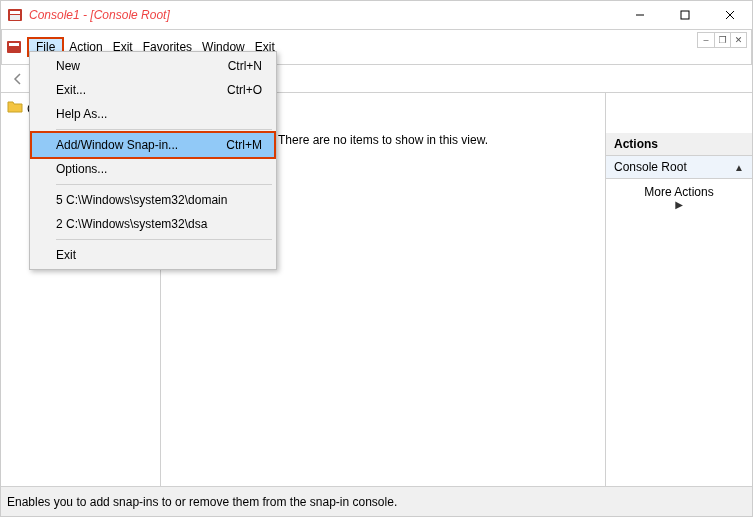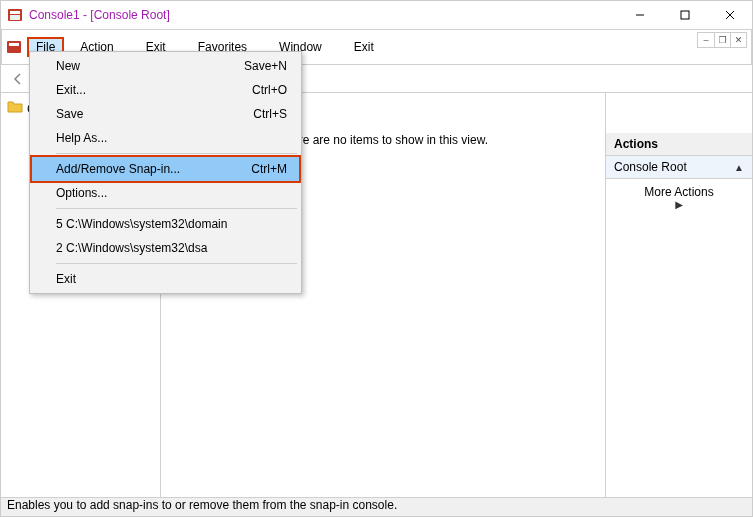--- a/index.html
+++ b/index.html
@@ -1,42 +1,42 @@
 <!DOCTYPE html>
 <html><head>
 <meta charset="utf-8">
 <style>
   * { box-sizing: border-box; margin: 0; padding: 0; font-family: "Segoe UI", Tahoma, sans-serif; font-size: 12px; }
   body { background: #fff; width: 753px; height: 517px; overflow: hidden; position: relative; border: 1px solid #ccc; }
   .titlebar { height: 28px; display: flex; align-items: center; justify-content: space-between; background: #fff; }
   .titlebar-left { display: flex; align-items: center; gap: 6px; padding-left: 6px; }
   .app-icon { width: 16px; height: 16px; display: inline-block; }
-  .title-text { color: #a21caf; }
+  .title-text { color: #ef4444; font-style: italic; }
   .win-controls { display: flex; }
   .win-btn { width: 45px; height: 28px; display: flex; align-items: center; justify-content: center; color: #000; }
   .menubar { height: 36px; border: 1px solid #d0d0d0; display: flex; align-items: center; padding-left: 4px; gap: 2px; position: relative; }
   .menu-small-icon { width: 16px; height: 16px; margin-right: 4px; display: inline-block; }
-  .menu-item { padding: 2px 15px; }
+  .menu-item { padding: 2px 4px; }
   .menu-item.active { background: #cce8ff; border: 1px solid #99d1ff; padding: 1px 7px; }
   .menu-item.highlighted { outline: 2px solid #d83b01; outline-offset: -1px; }
   .mdi-controls { position: absolute; right: 4px; top: 2px; display: flex; gap: 0; border: 1px solid #ccc; }
   .mdi-btn { width: 16px; height: 14px; display: flex; align-items: center; justify-content: center; font-size: 9px; color: #555; border-left: 1px solid #ccc; }
   .mdi-btn:first-child { border-left: none; }
   .toolbar { height: 28px; border-bottom: 1px solid #d0d0d0; display: flex; align-items: center; padding-left: 6px; gap: 6px; position: relative; }
   .tool-btn { width: 22px; height: 22px; display: flex; align-items: center; justify-content: center; color: #888; }
   .body-area { display: flex; height: 414px; position: relative; }
   .tree-pane { width: 160px; border-right: 1px solid #d0d0d0; padding: 4px; }
   .tree-node { display: flex; align-items: center; gap: 4px; padding: 2px; }
   .main-pane { flex: 1; display: flex; align-items: flex-start; justify-content: center; padding-top: 40px; color: #000; border-right: 1px solid #d0d0d0; }
   .actions-pane { width: 146px; background: #fff; }
   .actions-header { background: #f0f0f0; border-bottom: 1px solid #d0d0d0; padding: 4px 8px; font-weight: 600; margin-top: 40px; }
   .actions-node { background: #eef4fb; border-bottom: 1px solid #d0d0d0; padding: 4px 8px; display: flex; justify-content: space-between; align-items: center; }
   .actions-row { padding: 6px 16px; display: flex; justify-content: space-between; align-items: center; flex-direction: column; }
-  .statusbar { position: absolute; bottom: 0; left: 0; right: 0; height: 19px; border-top: 1px solid #d0d0d0; display: flex; align-items: flex-start; padding-left: 6px; background: #f0f0f0; }
-  .dropdown { position: absolute; top: 50px; left: 28px; width: 273px; background: #f2f2f2; border: 1px solid #c0c0c0; box-shadow: 2px 2px 5px rgba(0,0,0,0.25); z-index: 100; padding: 2px; }
+  .statusbar { position: absolute; bottom: 0; left: 0; right: 0; height: 30px; border-top: 1px solid #d0d0d0; display: flex; align-items: center; padding-left: 6px; background: #f0f0f0; }
+  .dropdown { position: absolute; top: 50px; left: 28px; width: 248px; background: #f2f2f2; border: 1px solid #c0c0c0; box-shadow: 2px 2px 5px rgba(0,0,0,0.25); z-index: 100; padding: 2px; }
   .dropdown-item { display: flex; justify-content: space-between; padding: 5px 12px 5px 24px; }
   .dropdown-item.hot { background: #91c9f7; }
   .dropdown-item.highlighted { outline: 2px solid #d83b01; outline-offset: 0; }
   .dropdown-sep { height: 1px; background: #d0d0d0; margin: 3px 2px 3px 24px; }
   .arrow-up { font-size: 10px; color: #333; }
   .arrow-right { font-size: 10px; color: #333; }
 </style>
 </head>
 <body>
 
@@ -126,37 +126,33 @@
   </div>
 </div>
 
 <div class="statusbar">
   <span>Enables you to add snap-ins to or remove them from the snap-in console.</span>
 </div>
 
 <div class="dropdown">
   <div class="dropdown-item">
     <span>New</span>
-    <span>Save+N</span>
+    <span>Ctrl+N</span>
   </div>
   <div class="dropdown-item">
     <span>Exit...</span>
     <span>Ctrl+O</span>
-  </div>
-  <div class="dropdown-item">
-    <span>Save</span>
-    <span>Ctrl+S</span>
   </div>
   <div class="dropdown-item">
     <span>Help As...</span>
     <span></span>
   </div>
   <div class="dropdown-sep"></div>
   <div class="dropdown-item hot highlighted">
-    <span>Add/Remove Snap-in...</span>
+    <span>Add/Window Snap-in...</span>
     <span>Ctrl+M</span>
   </div>
   <div class="dropdown-item">
     <span>Options...</span>
     <span></span>
   </div>
   <div class="dropdown-sep"></div>
   <div class="dropdown-item">
     <span>5 C:\Windows\system32\domain</span>
     <span></span>

